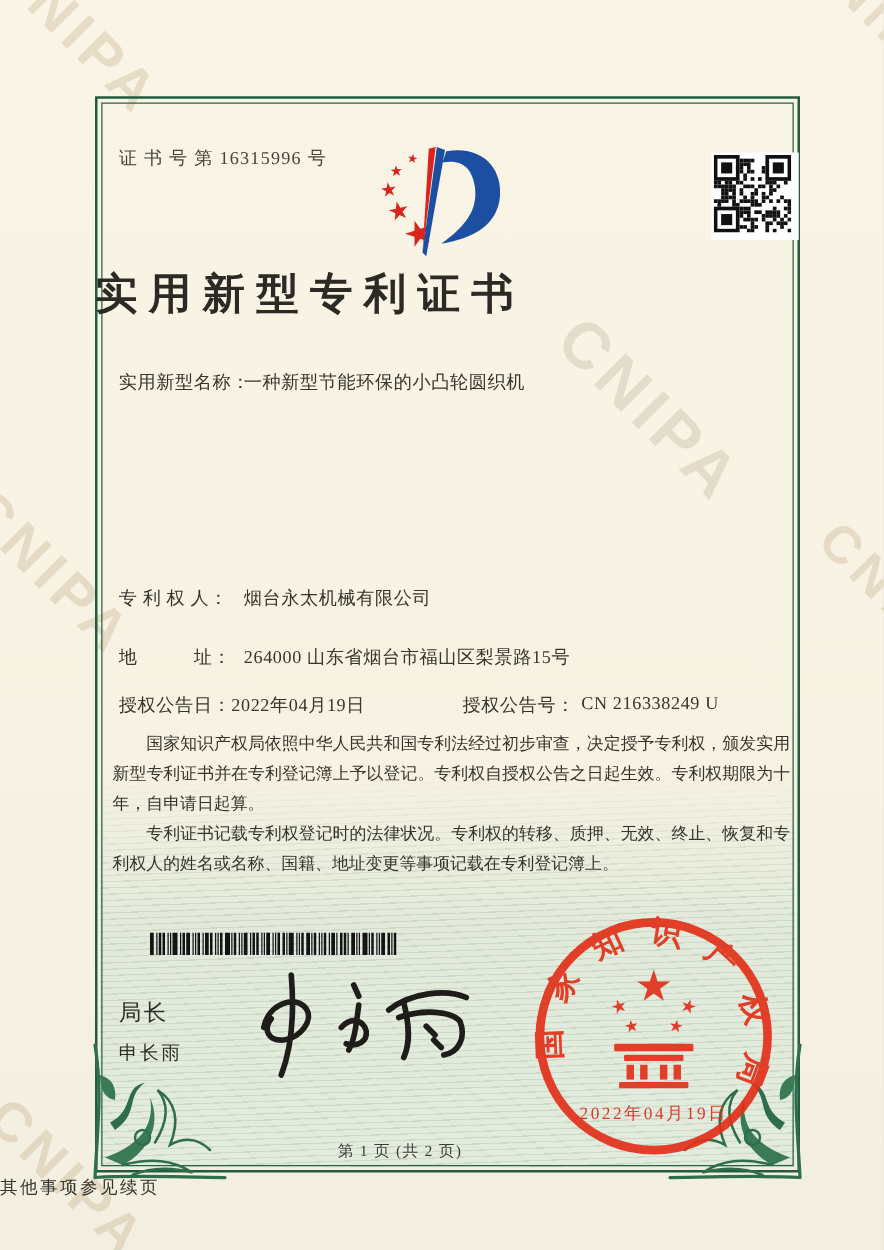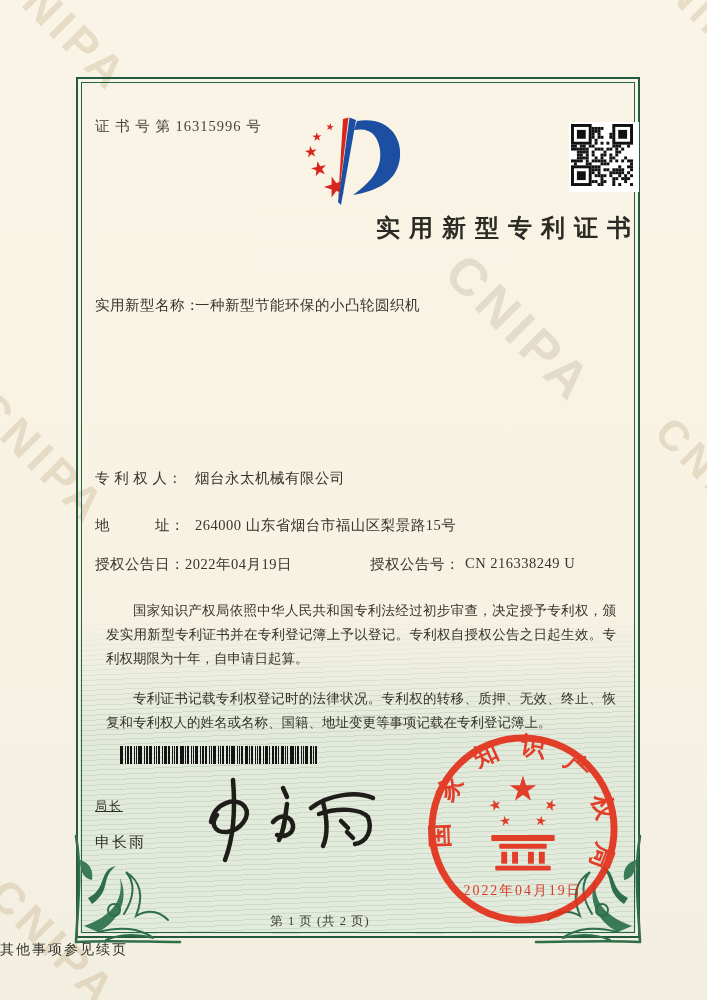--- a/index.html
+++ b/index.html
@@ -26,32 +26,32 @@
     border:2.5px solid #215c41;}
   .frame-inner{position:absolute; left:3px; top:3px; right:3px; bottom:3px;
     border:1px solid #256348;}
   .corner{position:absolute; width:118px; height:118px;}
   .corner-l{left:66px; bottom:52px;}
   .corner-r{right:57px; bottom:52px; transform:scaleX(-1);}
 
   .cert-no{position:absolute; left:95px; top:117px; font-size:14.5px; color:#45443c; letter-spacing:1px;}
   .logo{position:absolute; left:283px; top:108px; width:132px; height:100px;}
   .qr{position:absolute; left:569px; top:122px; width:66px; height:66px; background:#fff; padding:2px;}
-  .title{position:absolute; left:76px; right:67px; top:212px; text-align:right;
-    font-size:24px; font-weight:bold; letter-spacing:9px; color:#2b2a25;}
+  .title{position:absolute; left:76px; right:81px; top:212px; text-align:left;
+    font-size:34px; font-weight:bold; letter-spacing:9px; color:#2b2a25;}
   .field-row{position:absolute; left:95px; right:80px; font-size:14.5px; color:#35342d; letter-spacing:0.5px;}
   .fvalue{position:absolute; left:90px; top:0;}
   .grant .g2l{position:absolute; left:275px; top:0;}
   .grant .g2v{position:absolute; left:370px; top:0;}
   .grant .g1v{position:absolute; left:90px; top:0;}
   .body-text{position:absolute; left:90px; right:75px; top:583px;
     font-size:13.5px; line-height:1.78; color:#34332c; text-align:justify;}
-  .body-text p{margin:16px; text-indent:2em;}
+  .body-text p{margin:0; text-indent:2em;}
   .barcode{position:absolute; left:120px; top:746px;}
-  .sig-title{position:absolute; left:95px; top:798px; font-size:12px; color:#2e2d27; letter-spacing:2px;text-decoration:underline;}
+  .sig-title{position:absolute; left:95px; top:798px; font-size:18px; color:#2e2d27; letter-spacing:2px;}
   .sig-name{position:absolute; left:95px; top:833px; font-size:15px; color:#2e2d27; letter-spacing:2px;}
   .sig-script{position:absolute; left:195px; top:772px;}
   .seal{position:absolute; left:424px; top:732px; width:198px; height:198px;}
   .page-num{position:absolute; left:40px; right:107px; top:913px; text-align:center;
     font-size:12.5px; color:#3c3b34; letter-spacing:1px;}
   .cont-note{position:absolute; left:0px; right:90px; top:941px; 
     font-size:14px; color:#34332c; letter-spacing:2px;}
 </style>
 </head>
 <body>

